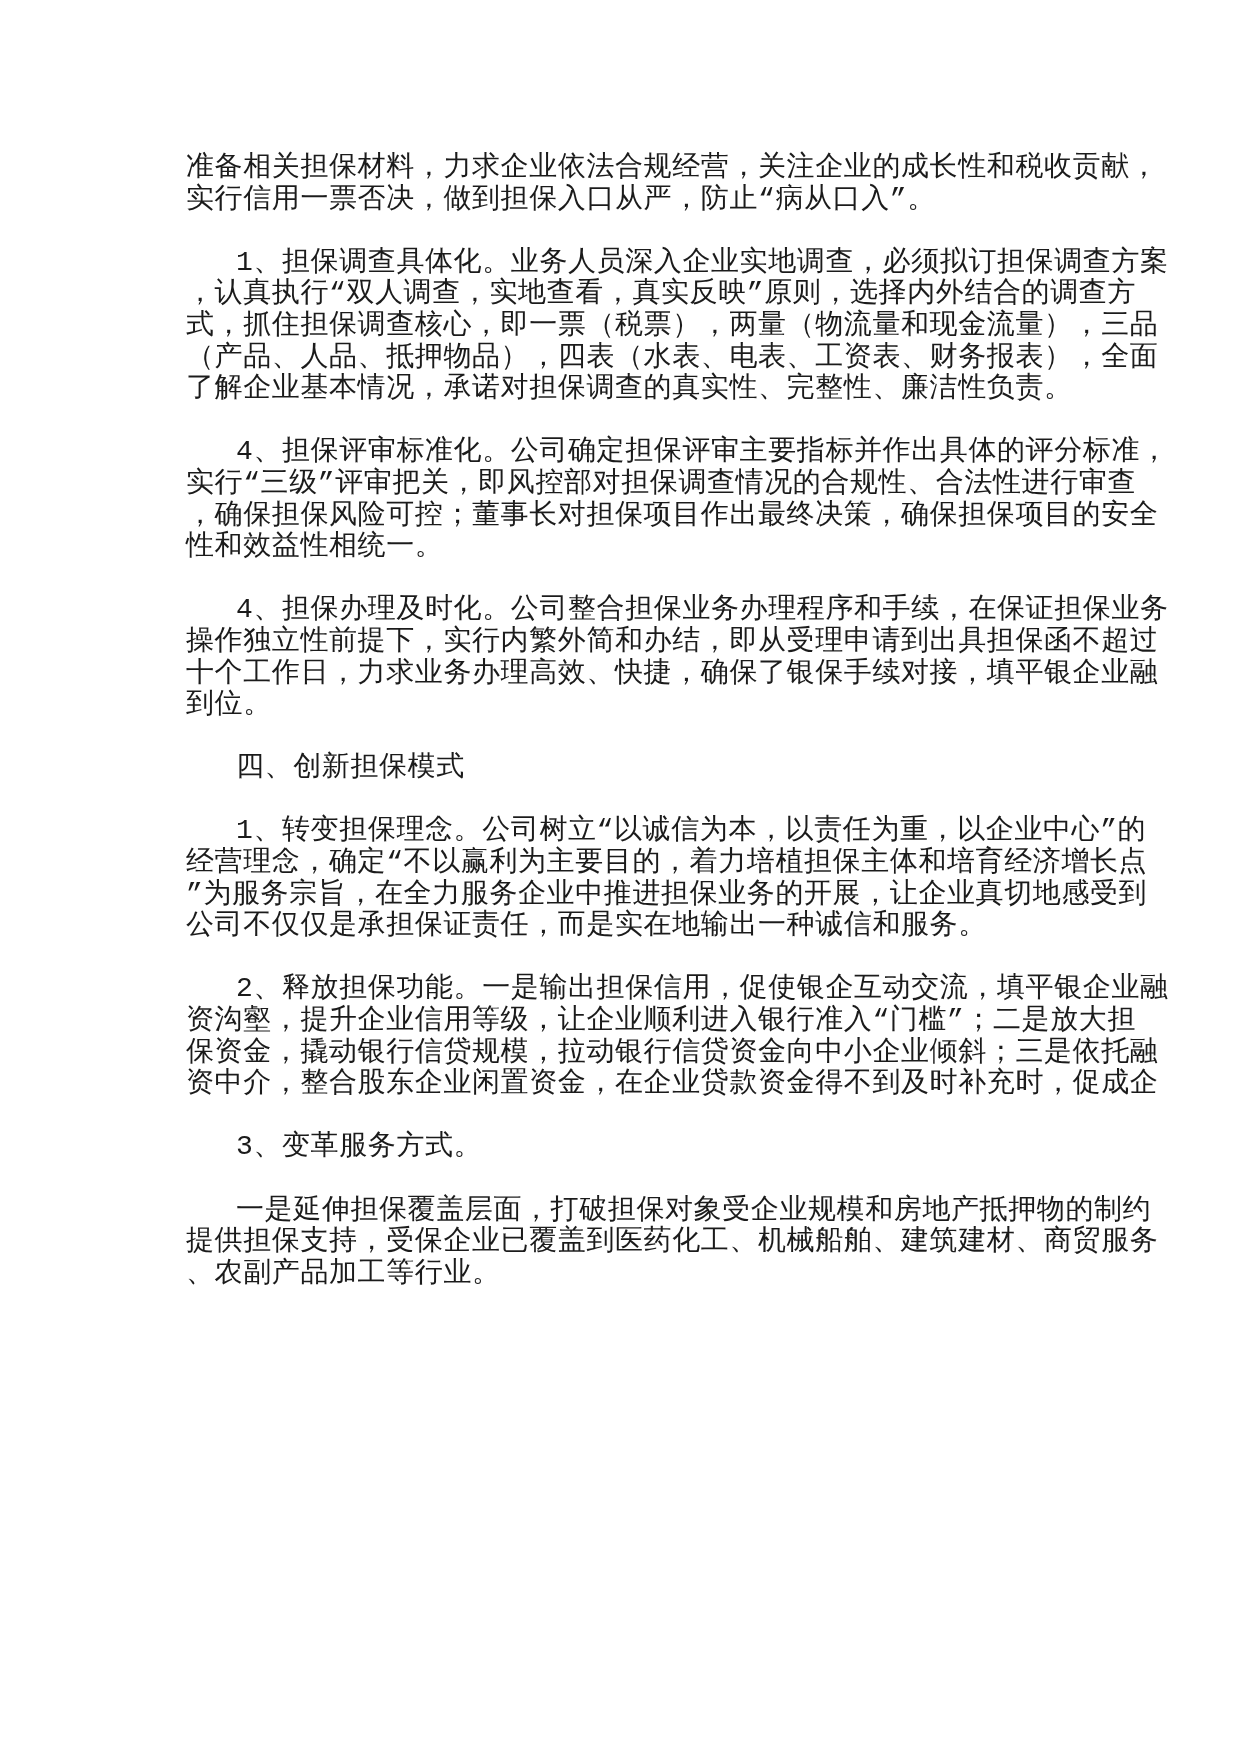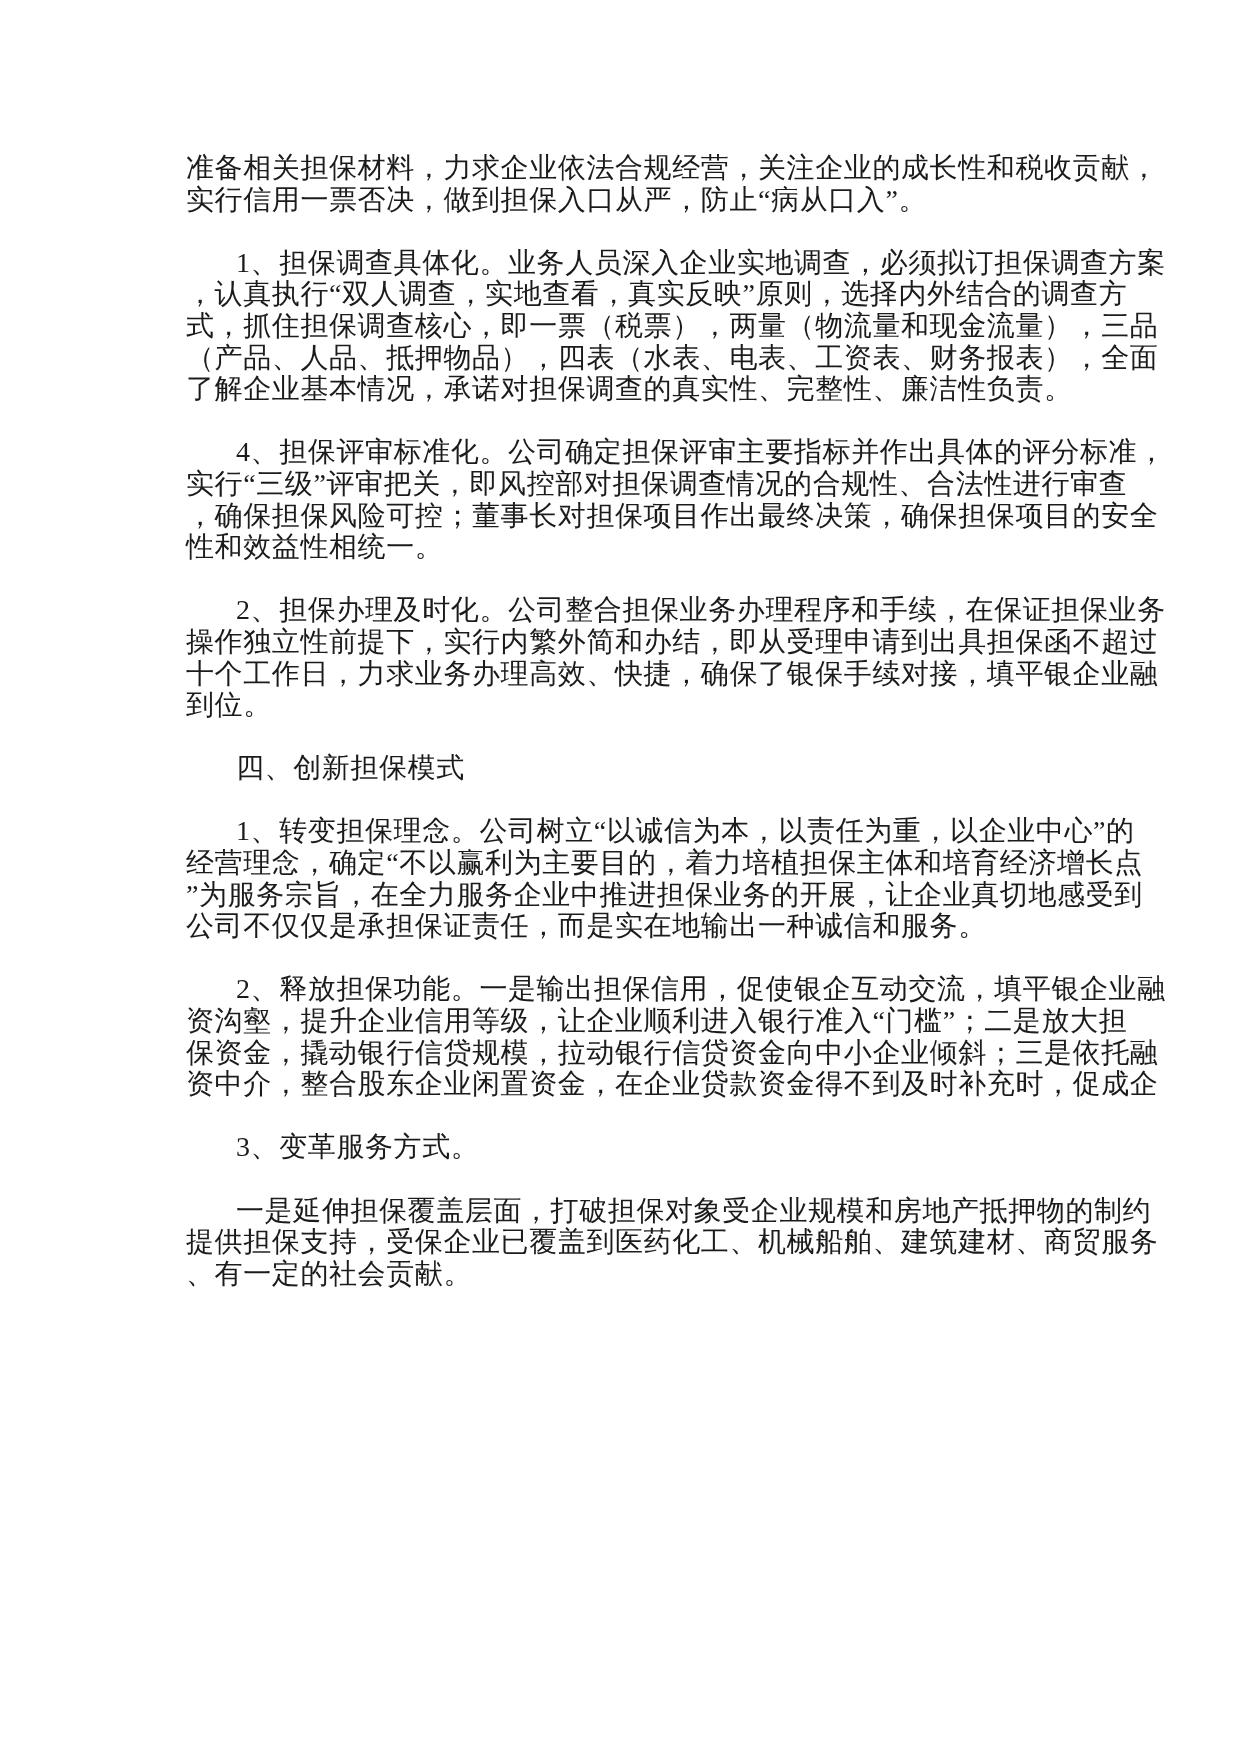--- a/index.html
+++ b/index.html
@@ -28,20 +28,21 @@
   .para {
     margin: 0 0 31.6px 0;
   }
   .para:last-child {
     margin-bottom: 0;
   }
   .line {
     white-space: pre;
     height: 31.6px;
     overflow: visible;
+    font-family: Liberation Mono, monospace;
   }
   .line.indented {
     padding-left: 50px;
   }
 </style>
 </head>
 <body>
 
 <div class="page">
   <div class="doc-body" style="color: rgb(27, 27, 27);">
@@ -56,21 +57,21 @@
         <div class="line">（产品、人品、抵押物品），四表（水表、电表、工资表、财务报表），全面</div>
         <div class="line">了解企业基本情况，承诺对担保调查的真实性、完整性、廉洁性负责。</div>
       </div>
       <div class="para">
         <div class="line indented">4、担保评审标准化。公司确定担保评审主要指标并作出具体的评分标准，</div>
         <div class="line">实行“三级”评审把关，即风控部对担保调查情况的合规性、合法性进行审查</div>
         <div class="line">，确保担保风险可控；董事长对担保项目作出最终决策，确保担保项目的安全</div>
         <div class="line">性和效益性相统一。</div>
       </div>
       <div class="para">
-        <div class="line indented">2、担保办理及时化。公司整合担保业务办理程序和手续，在保证担保业务</div>
+        <div class="line indented">4、担保办理及时化。公司整合担保业务办理程序和手续，在保证担保业务</div>
         <div class="line">操作独立性前提下，实行内繁外简和办结，即从受理申请到出具担保函不超过</div>
         <div class="line">十个工作日，力求业务办理高效、快捷，确保了银保手续对接，填平银企业融</div>
         <div class="line">到位。</div>
       </div>
       <div class="para">
         <div class="line indented">四、创新担保模式</div>
       </div>
       <div class="para">
         <div class="line indented">1、转变担保理念。公司树立“以诚信为本，以责任为重，以企业中心”的</div>
         <div class="line">经营理念，确定“不以赢利为主要目的，着力培植担保主体和培育经济增长点</div>
@@ -82,16 +83,16 @@
         <div class="line">资沟壑，提升企业信用等级，让企业顺利进入银行准入“门槛”；二是放大担</div>
         <div class="line">保资金，撬动银行信贷规模，拉动银行信贷资金向中小企业倾斜；三是依托融</div>
         <div class="line">资中介，整合股东企业闲置资金，在企业贷款资金得不到及时补充时，促成企</div>
       </div>
       <div class="para">
         <div class="line indented">3、变革服务方式。</div>
       </div>
       <div class="para">
         <div class="line indented">一是延伸担保覆盖层面，打破担保对象受企业规模和房地产抵押物的制约</div>
         <div class="line">提供担保支持，受保企业已覆盖到医药化工、机械船舶、建筑建材、商贸服务</div>
-        <div class="line">、有一定的社会贡献。</div>
+        <div class="line">、农副产品加工等行业。</div>
       </div>
     </div>
 </div>
 
 </body></html>

